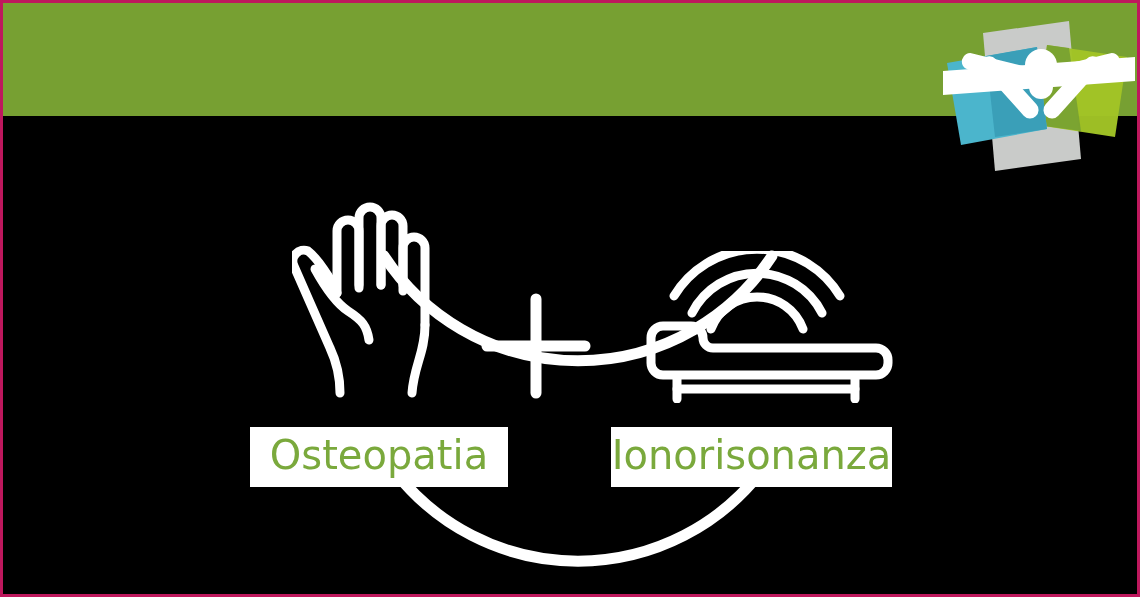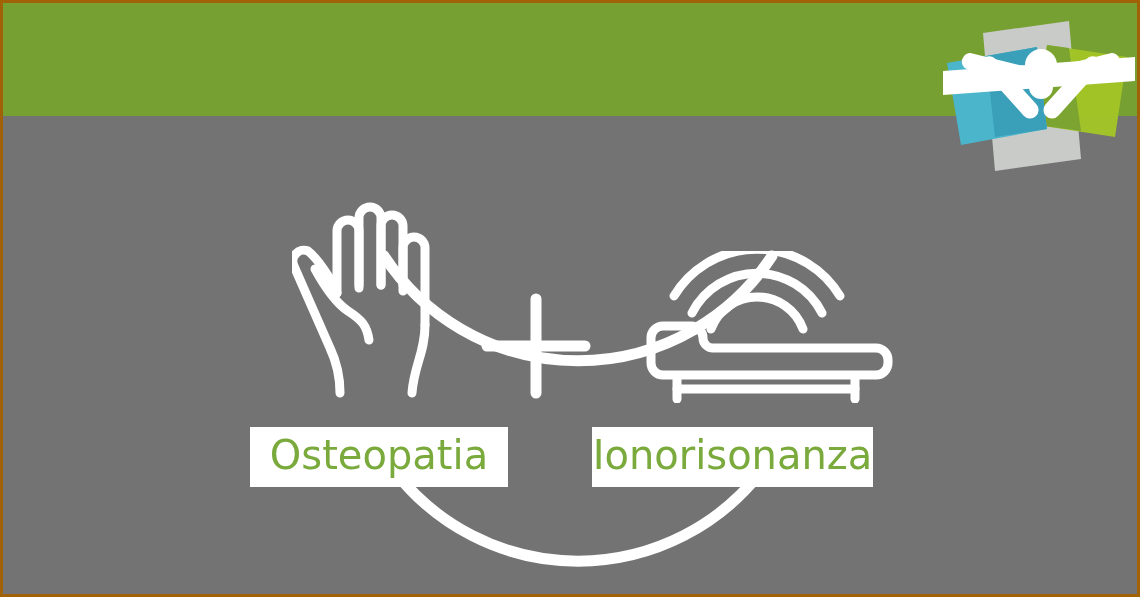--- a/index.html
+++ b/index.html
@@ -9,22 +9,22 @@
   }
   body {
     font-family: "Liberation Sans", sans-serif;
   }
   .banner {
     position: relative;
     width: 1140px;
     height: 597px;
     box-sizing: border-box;
     overflow: hidden;
-    background: #737373;
-    border: 3px solid #a16207;
+    background: #000000;
+    border: 3px solid #be185d;
     padding-left: 34px;
   }
   .header-band {
     position: absolute;
     left: 0;
     top: 0;
     width: 1140px;
     height: 113px;
     background: #77a032;
     z-index: 4;
@@ -96,21 +96,21 @@
     padding-bottom: 4px;
     box-sizing: border-box;
   }
   .label-osteopatia {
     left: 247px;
     top: 424px;
     width: 258px;
     height: 60px;
   }
   .label-ionorisonanza {
-    left: 589px;
+    left: 608px;
     top: 424px;
     width: 281px;
     height: 60px;
   }
   .logo {
     position: absolute;
     left: 938px;
     top: -2px;
     width: 196px;
     height: 196px;

